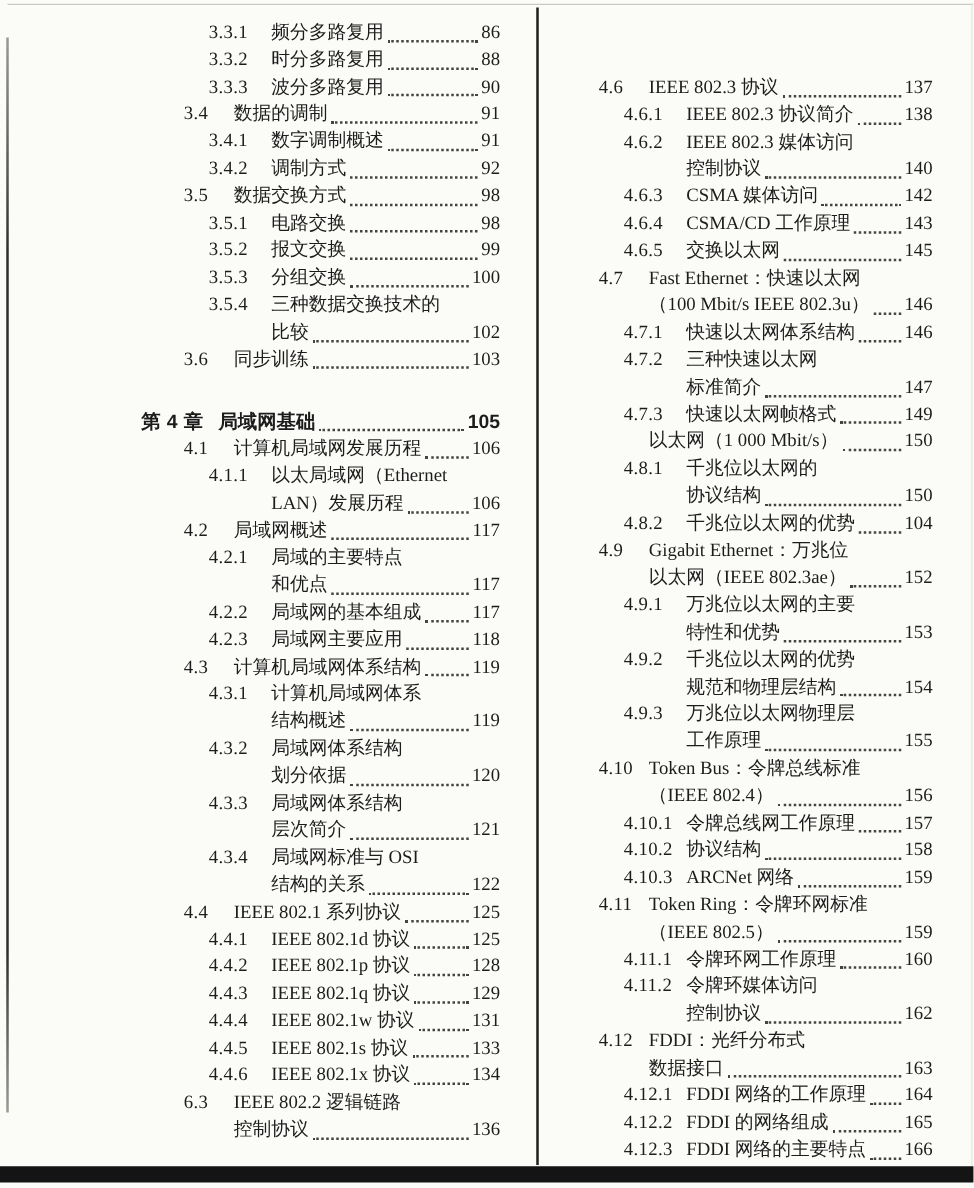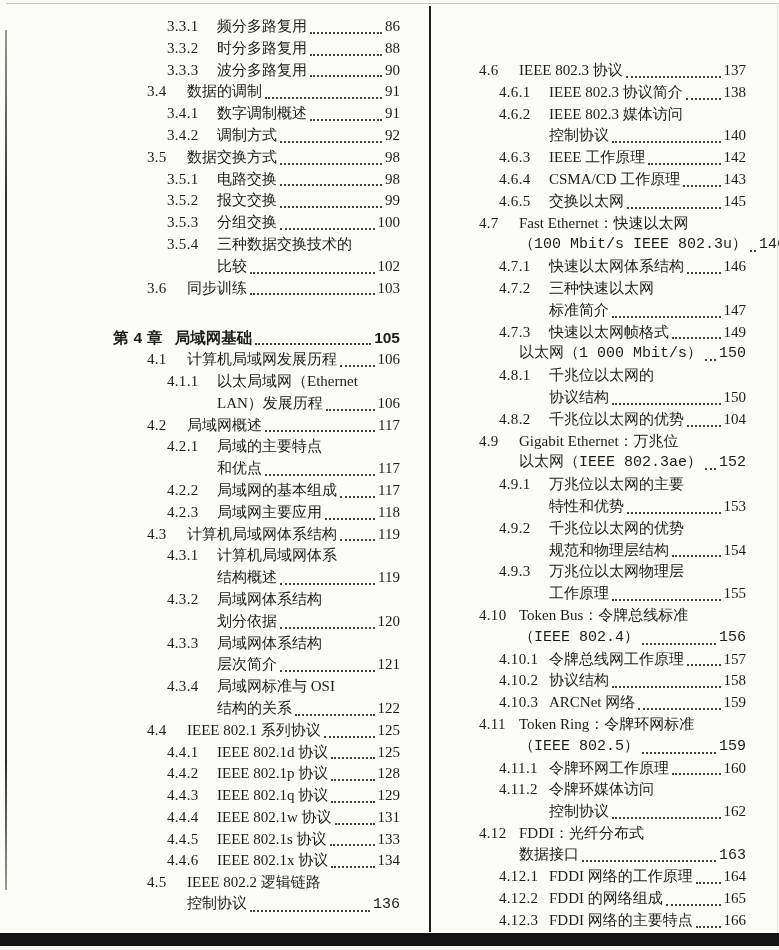--- a/index.html
+++ b/index.html
@@ -27,21 +27,21 @@
   .num   { flex:none; letter-spacing:0.3px; }
   .title { flex:none; white-space:pre; }
   .leader{ flex:1 1 auto; min-width:6px; border-bottom:2px dotted #45443f; margin:0 3px 4px 3px; align-self:flex-end; }
   .pg    { flex:none; }
 
   
   .lvl1 .line { padding-left:0; font-family:"Liberation Sans","DejaVu Sans",sans-serif; font-weight:bold; font-size:15.5px;margin-top:28px; }
   .lvl1 .num  { margin-right:12px; }
   .lvl2 .line { padding-left:34px; }
   .lvl2 .num  { width:40px; }
-  .lvl2 .line.cont { padding-left:74px;font-family:Liberation Mono, monospace; }
+  .lvl2 .line.cont { padding-left:74px; }
   .lvl3 .line { padding-left:54px;align-items:center; }
   .lvl3 .num  { width:50px; }
   .lvl3 .line.cont { padding-left:104px; }
 </style>
 </head>
 <body>
 
 <div class="page">
   <div class="frame-top"></div>
   <div class="frame-left"></div>
@@ -314,21 +314,21 @@
       <div class="entry lvl3">
         <div class="line">
           <span class="num">4.4.6</span>
           <span class="title">IEEE 802.1x 协议</span>
           <span class="leader"></span>
           <span class="pg">134</span>
         </div>
       </div>
       <div class="entry lvl2">
         <div class="line">
-          <span class="num">4.5</span>
+          <span class="num">6.3</span>
           <span class="title">IEEE 802.2 逻辑链路</span>
         </div>
         <div class="line cont">
           <span class="title">控制协议</span>
           <span class="leader"></span>
           <span class="pg">136</span>
         </div>
       </div>
     </div>
   <div class="col col-right">
@@ -355,21 +355,21 @@
         </div>
         <div class="line cont">
           <span class="title">控制协议</span>
           <span class="leader"></span>
           <span class="pg">140</span>
         </div>
       </div>
       <div class="entry lvl3">
         <div class="line">
           <span class="num">4.6.3</span>
-          <span class="title">IEEE 工作原理</span>
+          <span class="title">CSMA 媒体访问</span>
           <span class="leader"></span>
           <span class="pg">142</span>
         </div>
       </div>
       <div class="entry lvl3">
         <div class="line">
           <span class="num">4.6.4</span>
           <span class="title">CSMA/CD 工作原理</span>
           <span class="leader"></span>
           <span class="pg">143</span>

